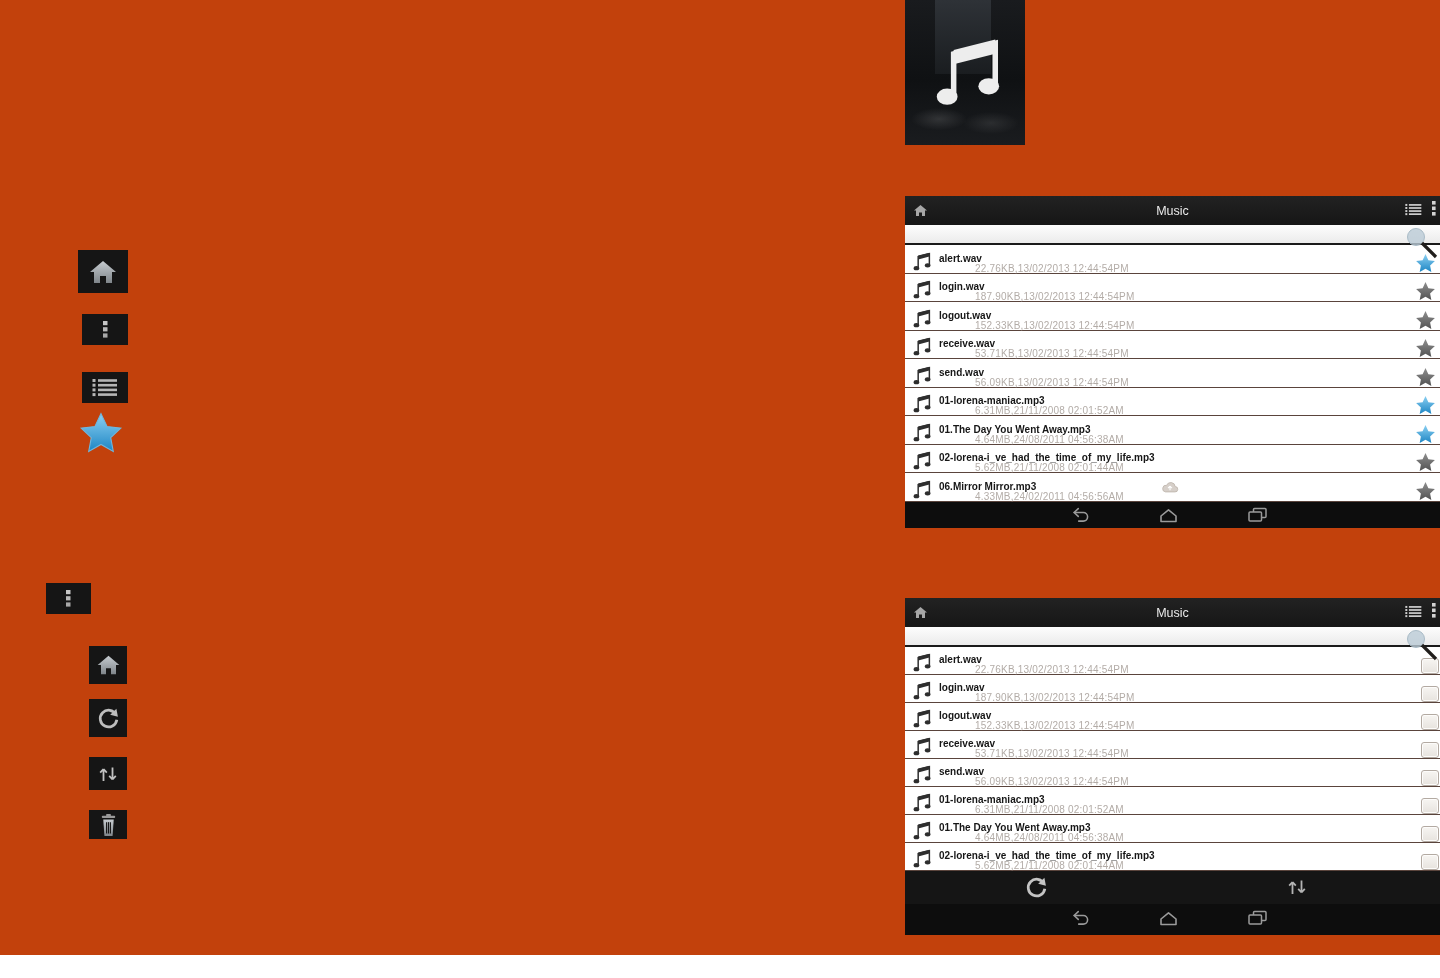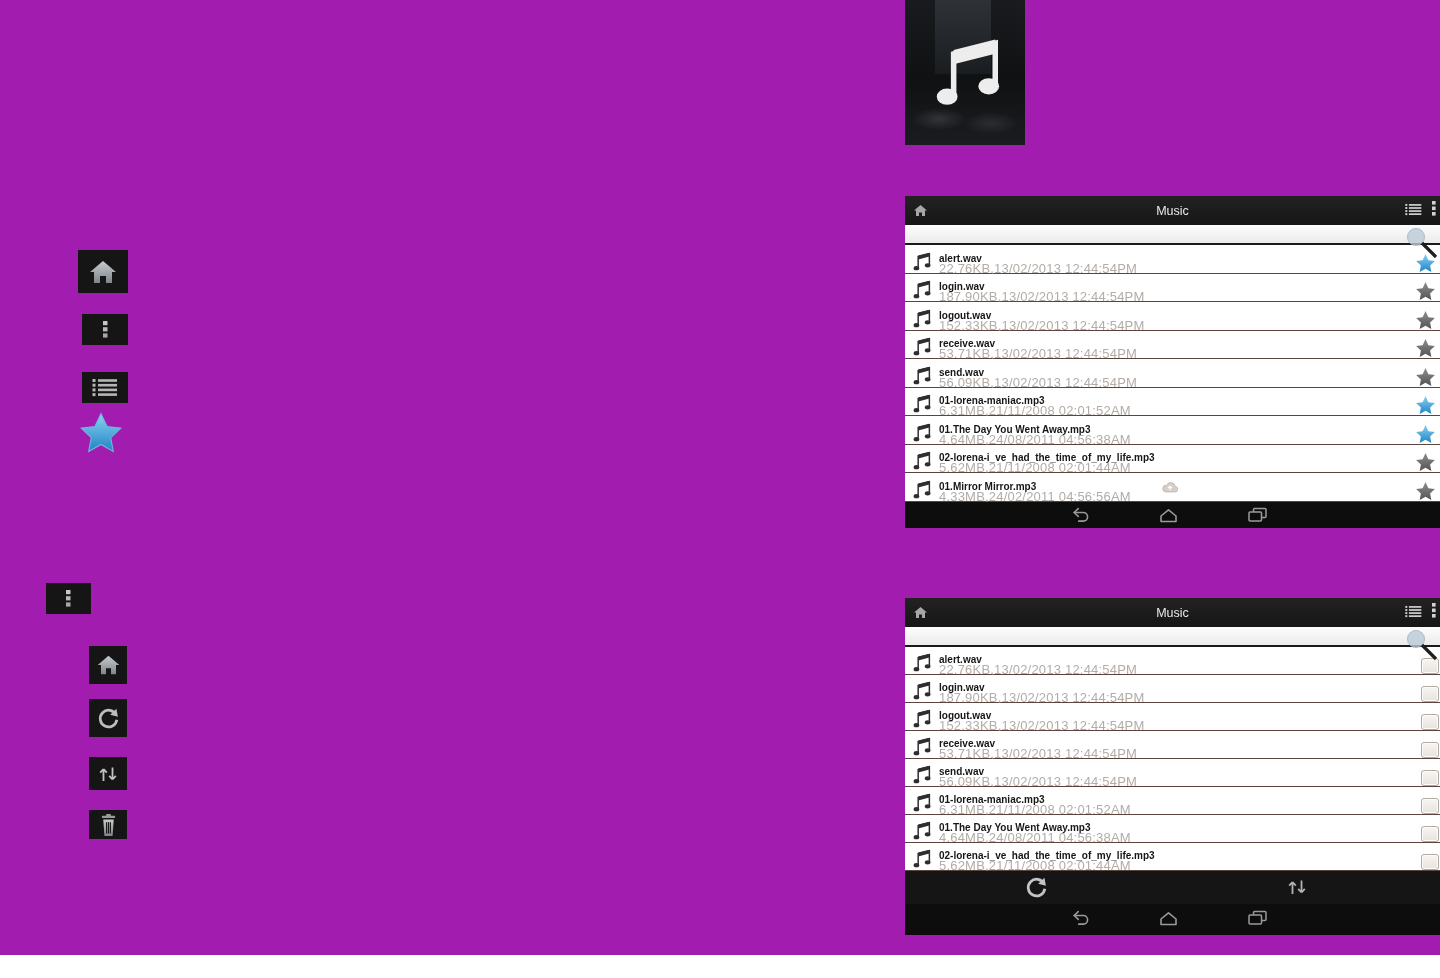--- a/index.html
+++ b/index.html
@@ -1,16 +1,16 @@
 <!DOCTYPE html>
 <html><head>
 <meta charset="utf-8">
 <style>
   html,body{margin:0;padding:0;background:#fff;}
-  .page{position:relative;width:1440px;height:955px;background:#a21caf;overflow:hidden;
+  .page{position:relative;width:1440px;height:955px;background:#c2410c;overflow:hidden;
         font-family:"Liberation Sans",sans-serif;}
 
   
   .app-icon{position:absolute;left:905px;top:0;width:120px;height:145px;
             background:linear-gradient(180deg,#191b1e 0%,#0f1113 55%,#1a1c1f 100%);}
   .app-icon .tab{position:absolute;left:30px;top:0;width:56px;height:74px;
                  background:linear-gradient(180deg,#2e3237,#1a1d20);}
   .app-icon .refl{position:absolute;left:0;bottom:0;width:100%;height:52px;
                   background:radial-gradient(ellipse 40px 16px at 34px 26px,rgba(255,255,255,.12),transparent 70%),
                              radial-gradient(ellipse 40px 16px at 86px 30px,rgba(255,255,255,.09),transparent 70%);}
@@ -33,21 +33,21 @@
   .search-mag{position:absolute;right:0px;top:1px;overflow:visible;}
 
   .rows{flex:1 1 auto;overflow:hidden;background:#fff;}
   .file-row{border-bottom:1px solid #5a443c;display:flex;align-items:flex-end;
             position:relative;padding-left:6px;background:#fff;}
   .s1 .file-row{height:27.5px;}
   .s2 .file-row{height:27px;}
   .row-note{display:flex;margin-right:7px;}
   .row-text{display:flex;flex-direction:column;justify-content:center;min-width:0;}
   .row-title{font-size:10px;font-weight:bold;color:#161616;line-height:11px;white-space:nowrap;}
-  .row-sub{font-size:13px;color:#b3aca7;line-height:9px;letter-spacing:.2px;white-space:nowrap;}
+  .row-sub{font-size:10px;color:#b3aca7;line-height:9px;letter-spacing:.2px;white-space:nowrap;margin-left:36px;}
   .row-star{margin-left:auto;margin-right:4px;display:flex;}
   .row-check{margin-left:auto;margin-right:1px;width:16px;height:14px;border:1px solid #b3aaa2;
              border-radius:3px;background:linear-gradient(#f7f5f2,#e7e3de);
              box-shadow:inset 0 0 0 1px #fdfcfb;}
   .row-cloud{position:absolute;left:256px;top:8px;display:flex;}
 
   .navbar{position:relative;background:#0d0d0d;}
   .s1 .navbar{flex:0 0 26.5px;}
   .navbar .nv{position:absolute;display:flex;}
   .actionbar{flex:0 0 33px;background:#151515;position:relative;}
@@ -373,21 +373,21 @@
   <div class="file-row">
     <span class="row-note">
       <svg width="21" height="23" viewBox="0 0 24 24">
         <path d="M8.2 19.6 V6.4 L21 3.2 V16.4" fill="none" stroke="#2e2e2e" stroke-width="1.7"></path>
         <polygon points="8.2,9.6 8.2,5.2 21,2 21,6.4" fill="#2e2e2e"></polygon>
         <ellipse cx="6.2" cy="19.6" rx="3.2" ry="2.5" fill="#2e2e2e"></ellipse>
         <ellipse cx="19" cy="16.4" rx="3.2" ry="2.5" fill="#2e2e2e"></ellipse>
       </svg>
     </span>
     <div class="row-text">
-      <div class="row-title">01.Mirror Mirror.mp3</div>
+      <div class="row-title">06.Mirror Mirror.mp3</div>
       <div class="row-sub">4.33MB,24/02/2011 04:56:56AM</div>
     </div>
     <span class="row-cloud">
       <svg width="18" height="12" viewBox="0 0 20 13">
         <path d="M5 12 H15.5 a3 3 0 0 0 0.3-6 A5 5 0 0 0 6.2 4.6 A3.6 3.6 0 0 0 5 12 Z" fill="#d6cfc9" stroke="#b9afa6" stroke-width="0.8"></path>
         <path d="M10 10 L10 5.5 M10 5.5 L7.8 7.7 M10 5.5 L12.2 7.7" stroke="#fff" stroke-width="1.2" fill="none"></path>
       </svg>
     </span>
     <span class="row-star">
       <svg width="21" height="20" viewBox="0 0 24 23">

